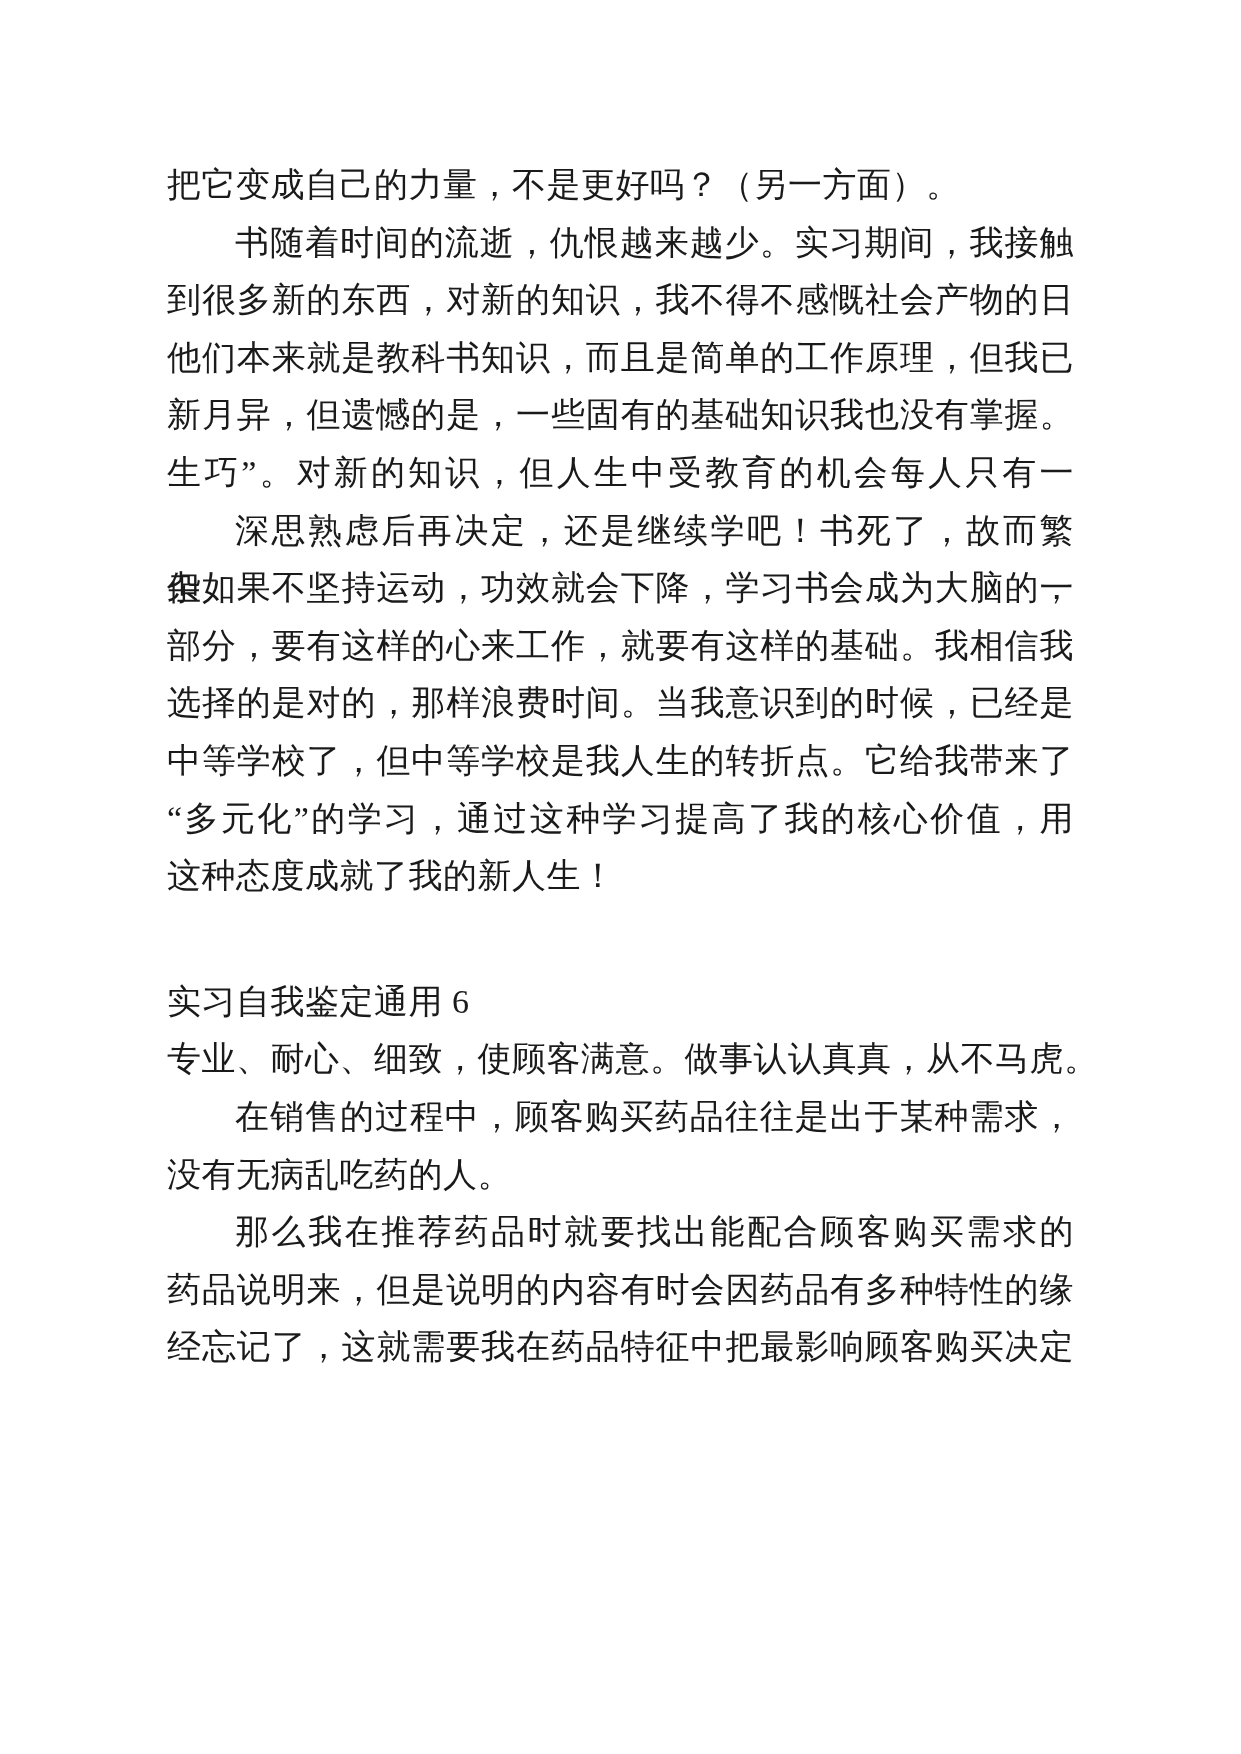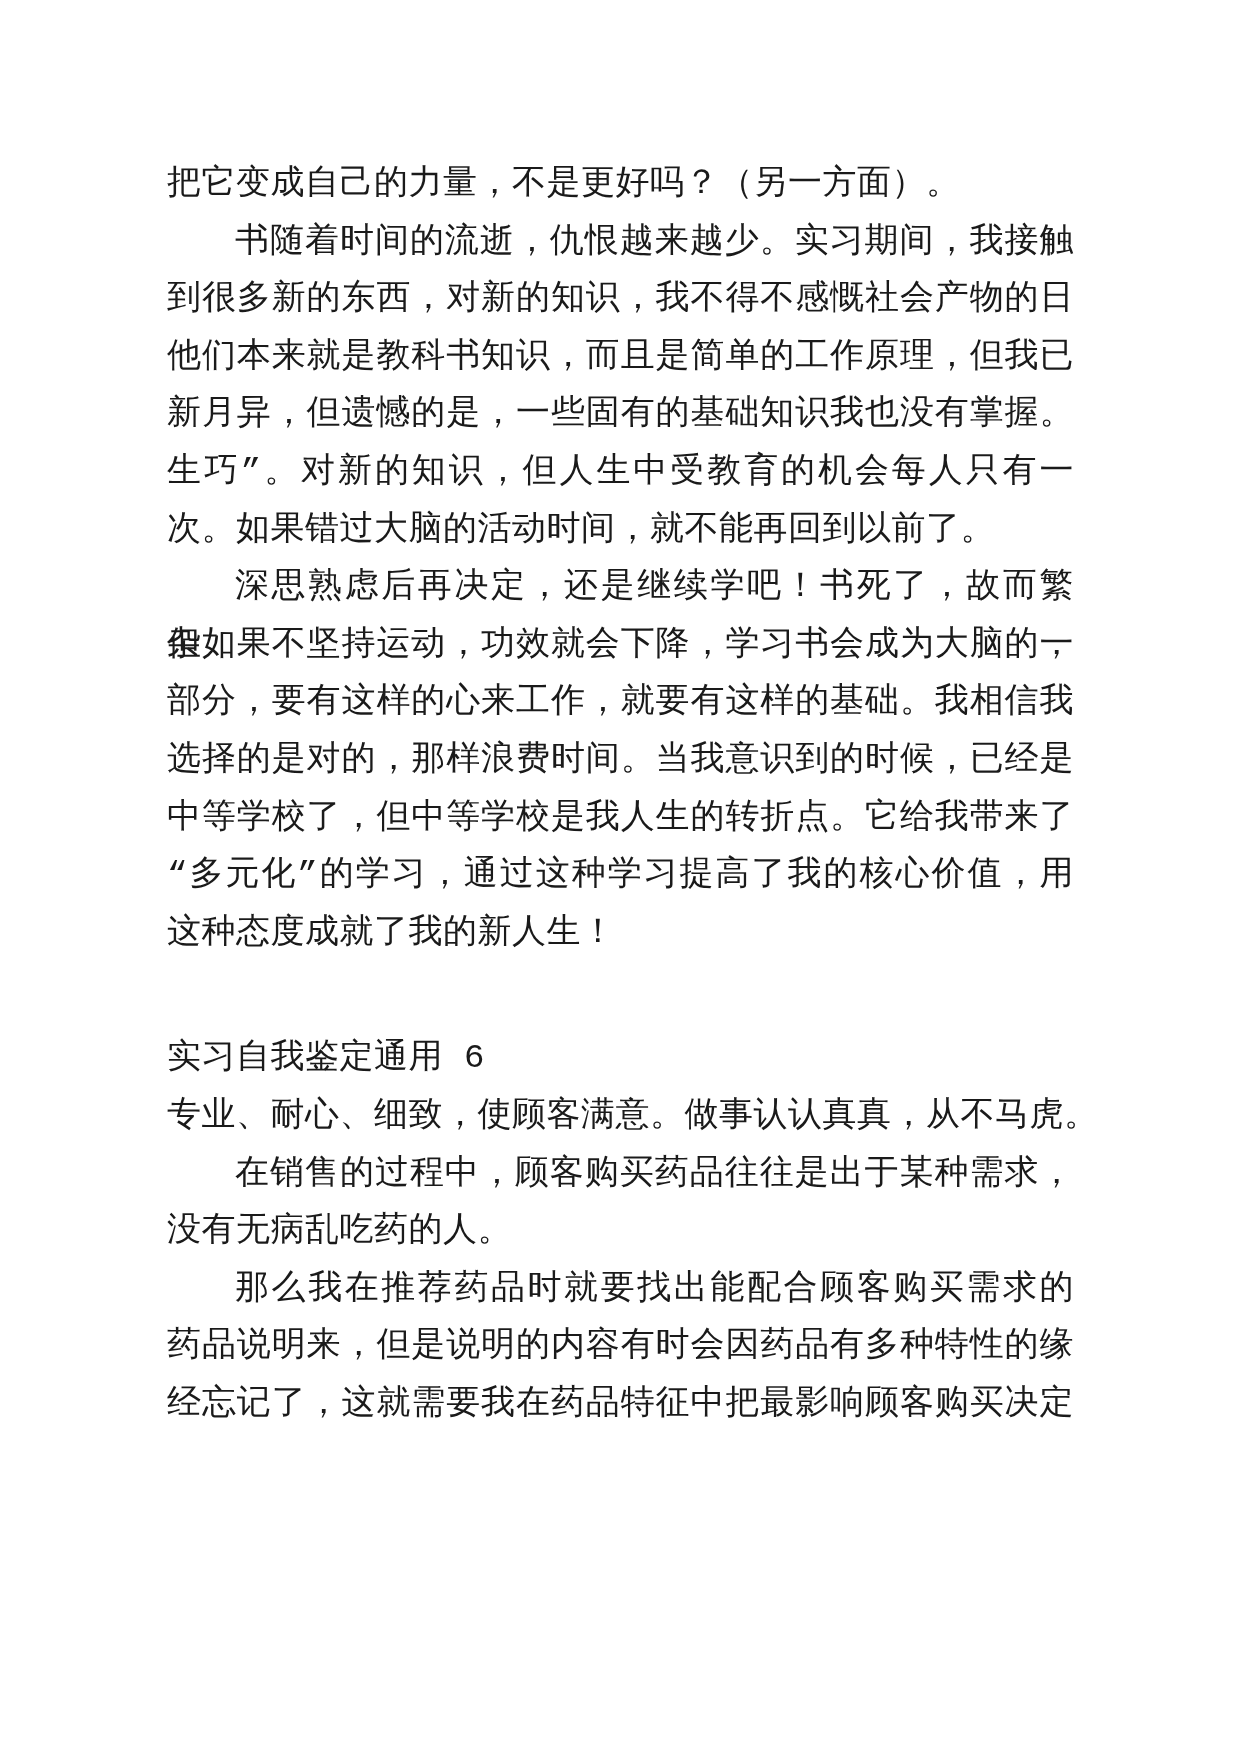--- a/index.html
+++ b/index.html
@@ -6,21 +6,21 @@
     margin: 0;
     padding: 0;
     background: #ffffff;
   }
   .page {
     position: relative;
     width: 1241px;
     height: 1754px;
     background: #ffffff;
     overflow: hidden;
-    font-family: Liberation Mono, monospace;
+    font-family: Liberation Serif, serif;
     color: #1a1a1a;
   }
   .doc-body {
     position: absolute;
     left: 167px;
     top: 156px;
     width: 907px;
   }
   .line {
     height: 57.6px;
@@ -46,21 +46,20 @@
 
 <div class="page">
   <div class="doc-body">
 
     <div class="line">把它变成自己的力量，不是更好吗？（另一方面）。</div>
     <div class="line indent justify">书随着时间的流逝，仇恨越来越少。实习期间，我接触</div>
     <div class="line justify">到很多新的东西，对新的知识，我不得不感慨社会产物的日</div>
     <div class="line justify">他们本来就是教科书知识，而且是简单的工作原理，但我已</div>
     <div class="line justify">新月异，但遗憾的是，一些固有的基础知识我也没有掌握。</div>
     <div class="line justify">生巧”。对新的知识，但人生中受教育的机会每人只有一</div>
-    <div class="line">次。如果错过大脑的活动时间，就不能再回到以前了。</div>
     <div class="line indent justify">深思熟虑后再决定，还是继续学吧！书死了，故而繁杂，</div>
     <div class="line justify">但如果不坚持运动，功效就会下降，学习书会成为大脑的一</div>
     <div class="line justify">部分，要有这样的心来工作，就要有这样的基础。我相信我</div>
     <div class="line justify">选择的是对的，那样浪费时间。当我意识到的时候，已经是</div>
     <div class="line justify">中等学校了，但中等学校是我人生的转折点。它给我带来了</div>
     <div class="line justify">“多元化”的学习，通过这种学习提高了我的核心价值，用</div>
     <div class="line">这种态度成就了我的新人生！</div>
 
     <div class="spacer"></div>
 

